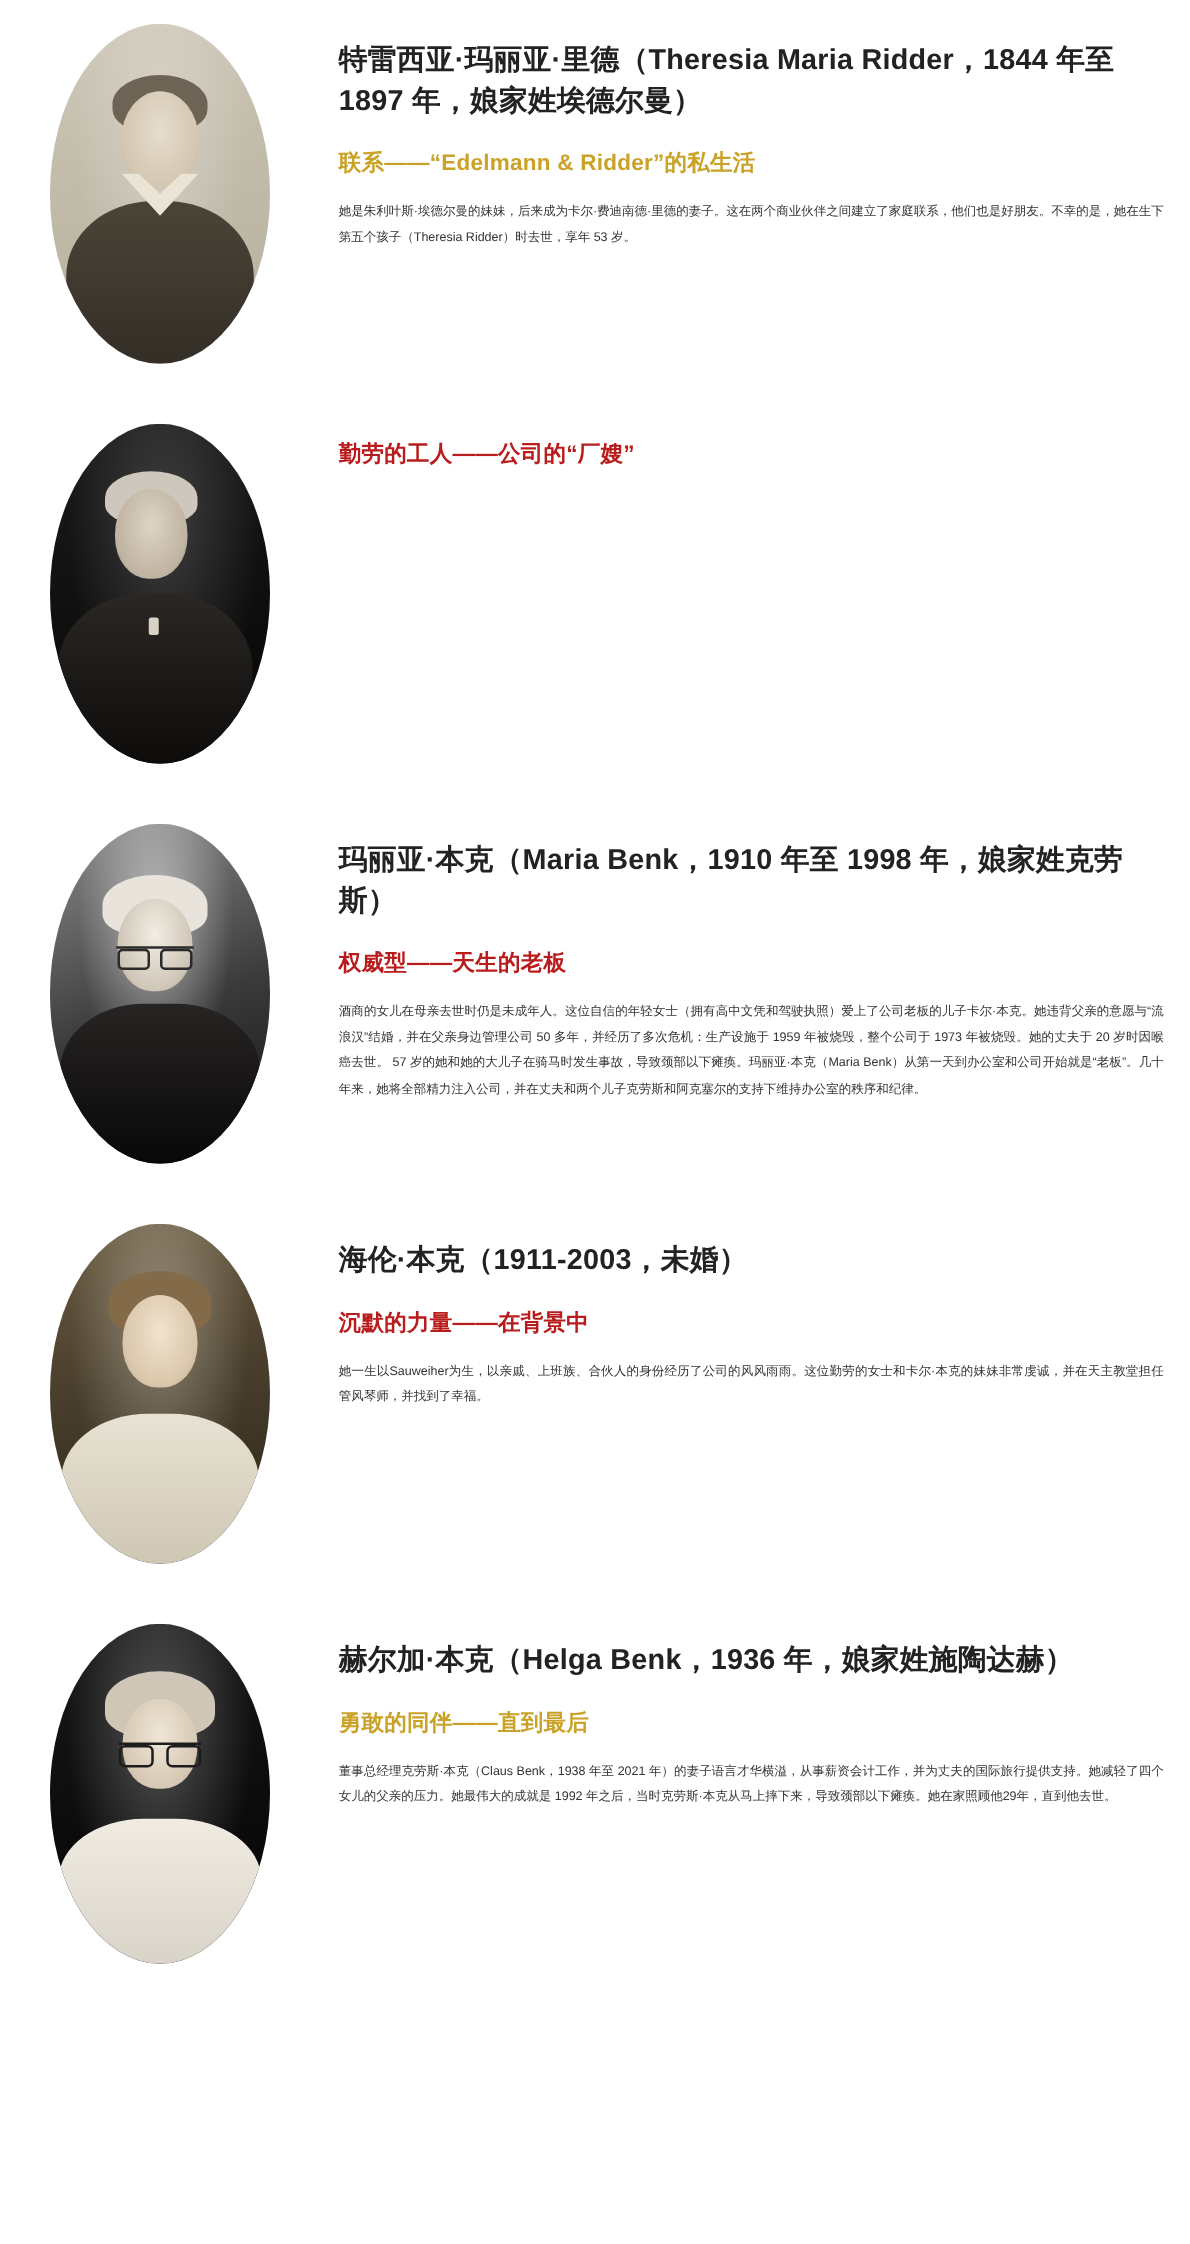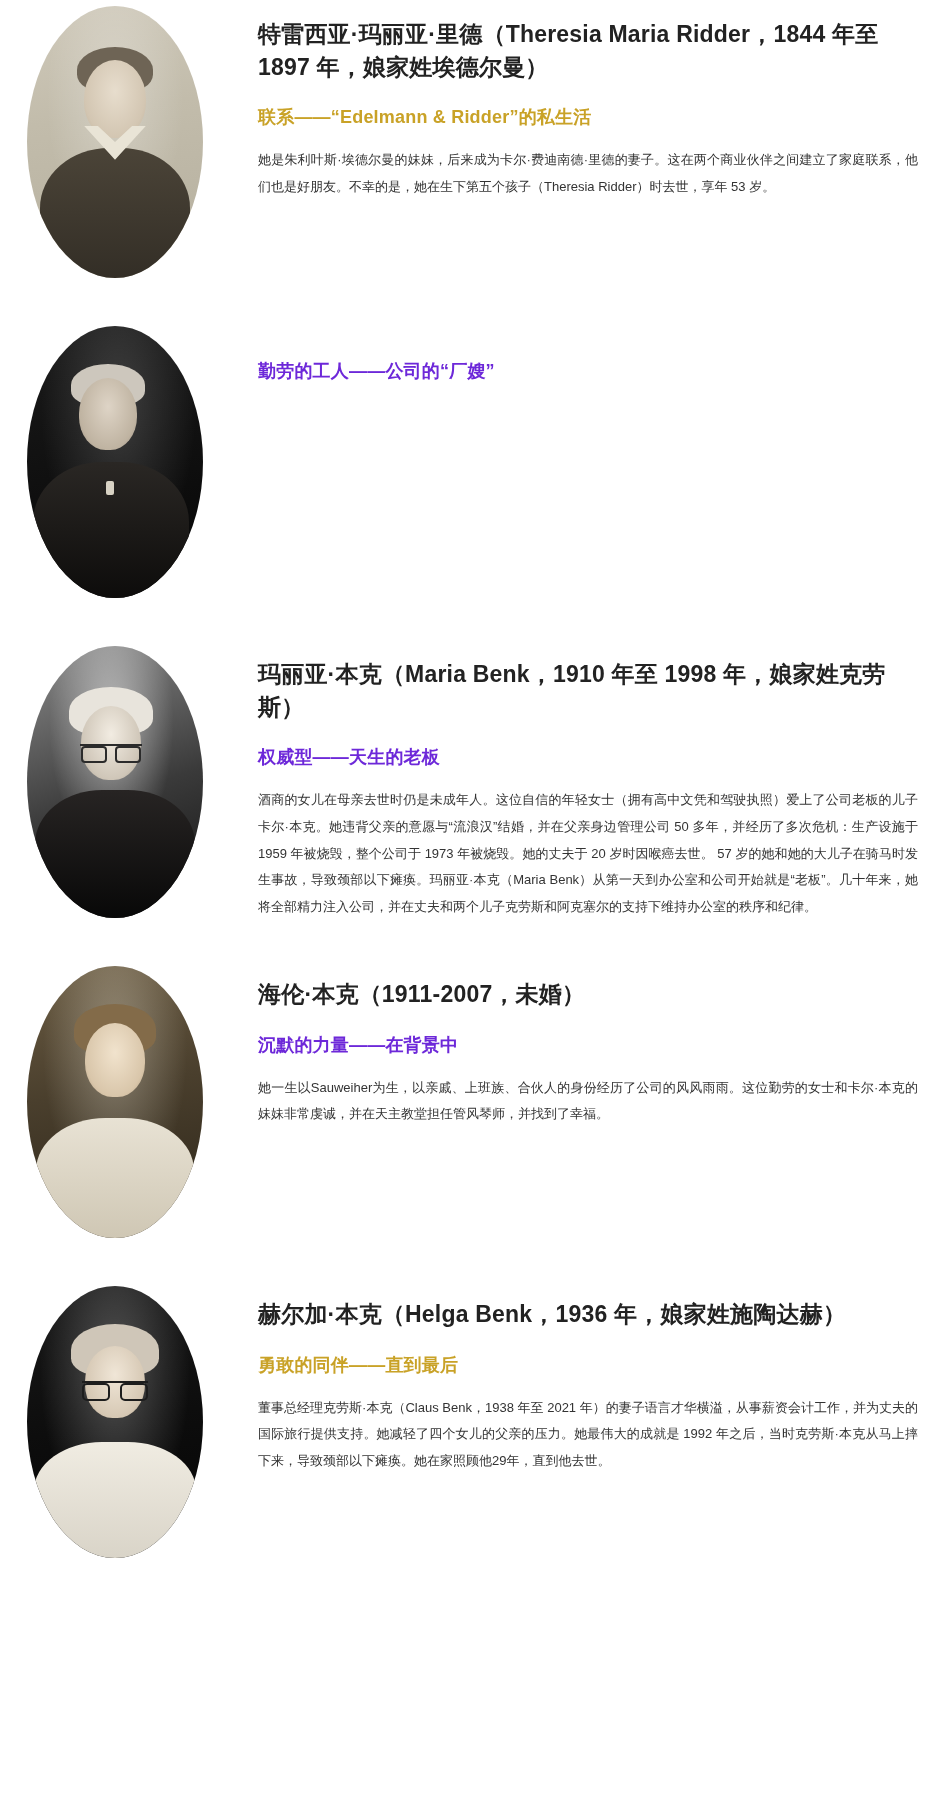--- a/index.html
+++ b/index.html
@@ -9,21 +9,21 @@
     background: #ffffff;
   }
   body {
     width: 952px;
     font-family: "Liberation Sans", "DejaVu Sans", sans-serif;
     color: #2d2d2d;
     -webkit-font-smoothing: antialiased;
   }
   .page {
     width: 952px;
-    padding: 0;
+    padding: 13px;
   }
   .entry {
     display: flex;
     align-items: flex-start;
     width: 952px;
     min-height: 320px;
   }
   .portrait-col {
     width: 230px;
     flex: 0 0 230px;
@@ -54,23 +54,23 @@
     margin: 0 0 22px 0;
     letter-spacing: 0.2px;
   }
   .subtitle {
     font-size: 18px;
     color: #c9a227;
     font-weight: bold;
     margin: 0 0 18px 0;
     letter-spacing: 0.2px;
   }
-  .subtitle.gold-light { color: #6d28d9; margin-top: 21px; }
+  .subtitle.gold-light { color: #b91c1c; }
   p.body-text {
-    font-size: 13px;
+    font-size: 10px;
     line-height: 2.05;
     color: #333333;
     margin: 0;
     text-align: justify;
   }
 
   
   .p1 .bg {
     background:
       radial-gradient(ellipse at 50% 34%, rgba(255,255,255,0.30) 0%, rgba(255,255,255,0) 55%),
@@ -327,21 +327,21 @@
   <section class="entry">
     <div class="portrait-col">
       <div class="portrait p4">
         <div class="bg"></div>
         <div class="torso"></div>
         <div class="hair"></div>
         <div class="face"></div>
       </div>
     </div>
     <div class="text-col">
-      <h2 class="entry-title">海伦·本克（1911-2007，未婚）</h2>
+      <h2 class="entry-title">海伦·本克（1911-2003，未婚）</h2>
       <div class="subtitle gold-light">沉默的力量——在背景中</div>
       <p class="body-text">她一生以Sauweiher为生，以亲戚、上班族、合伙人的身份经历了公司的风风雨雨。这位勤劳的女士和卡尔·本克的妹妹非常虔诚，并在天主教堂担任管风琴师，并找到了幸福。</p>
     </div>
   </section>
 
   <section class="entry">
     <div class="portrait-col">
       <div class="portrait p5">
         <div class="bg"></div>
         <div class="torso"></div>

